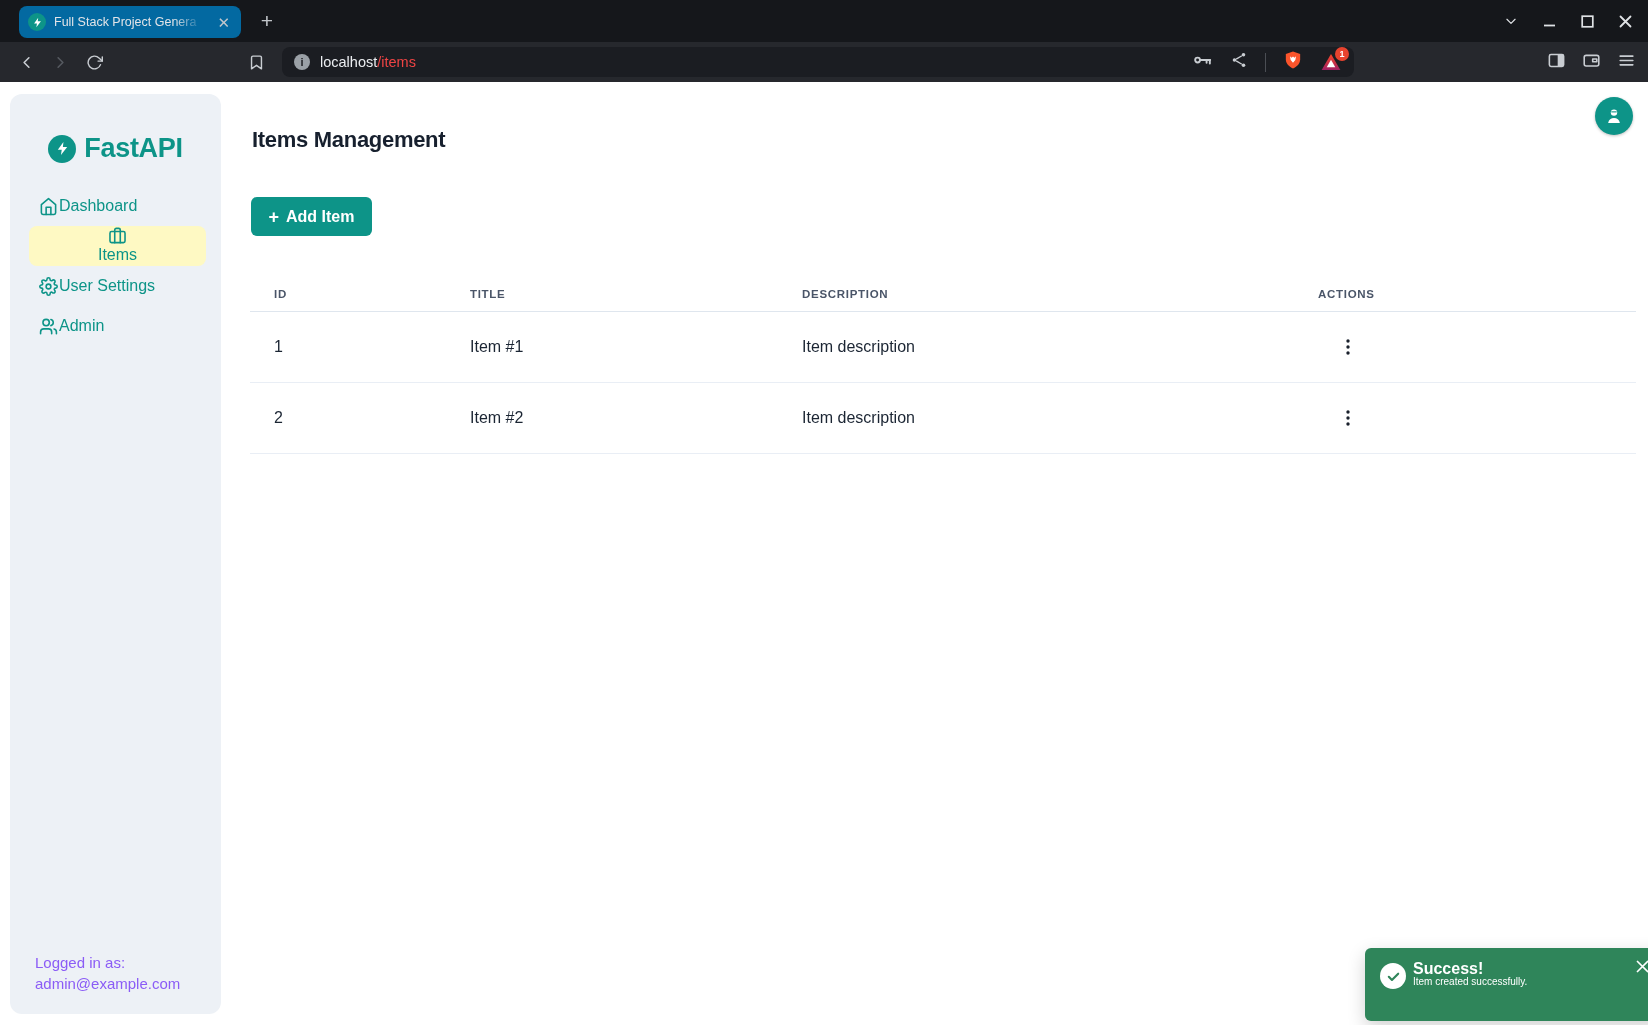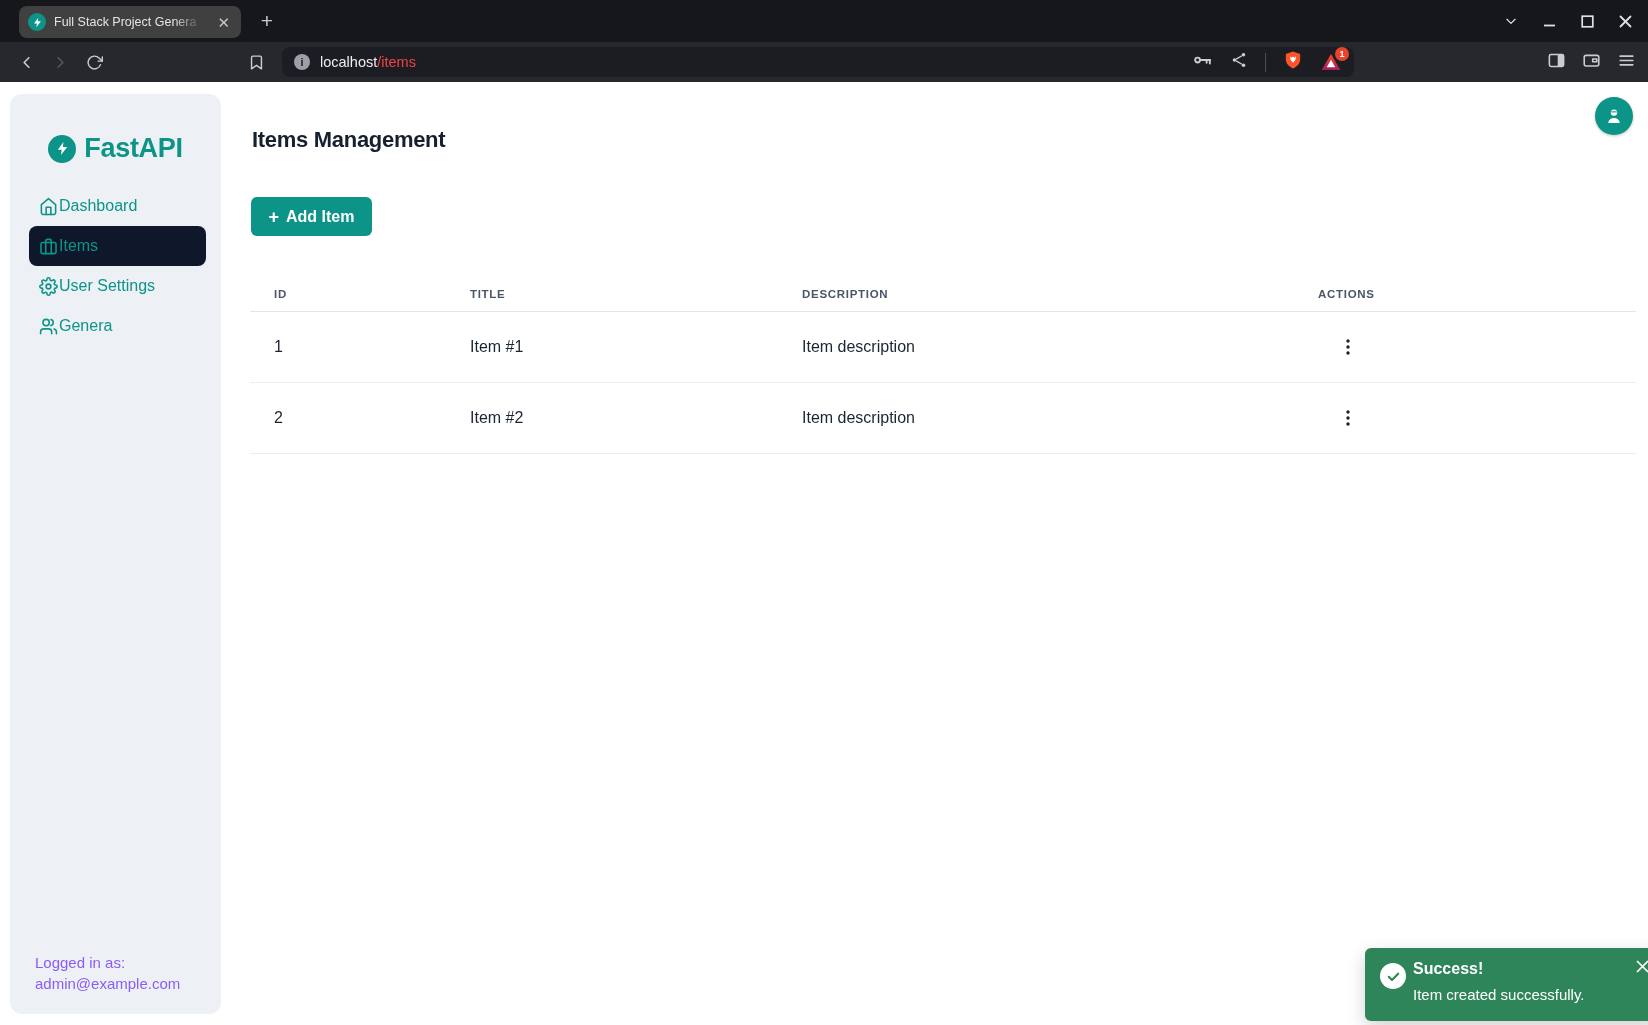--- a/index.html
+++ b/index.html
@@ -2,21 +2,21 @@
 <html><head>
 <meta charset="utf-8">
 <style>
   * { margin:0; padding:0; box-sizing:border-box; }
   html,body { width:1648px; height:1025px; overflow:hidden; }
   body { font-family:"Liberation Sans", sans-serif; background:#fff; }
   .screen { position:relative; width:1648px; height:1025px; overflow:hidden; }
 
   
   .tabbar { position:absolute; top:0; left:0; width:100%; height:42px; background:#15171b; }
-  .tab { position:absolute; left:19px; top:6px; width:222px; height:31px; background:#404040;
+  .tab { position:absolute; left:19px; top:6px; width:222px; height:31px; background:#0369a1;
          border-radius:8px; display:flex; align-items:center; padding:16px 9px; gap:8px; cursor:default; }
   .favicon { width:18px; height:18px; border-radius:50%; background:#0d9488; flex:0 0 18px;
              display:flex; align-items:center; justify-content:center; }
   .tab-title { flex:1; color:#e2e4e8; font-size:12.5px; white-space:nowrap; overflow:hidden;
                -webkit-mask-image:linear-gradient(90deg,#000 78%,transparent 97%);
                mask-image:linear-gradient(90deg,#000 78%,transparent 97%); }
   .tab-close { color:#c2c6cb; font-size:15px; line-height:15px; padding:0 2px; }
   .newtab { position:absolute; left:254px; top:8px; width:26px; height:26px; color:#c2c6cb;
             font-size:21px; display:flex; align-items:center; justify-content:center; border-radius:6px; }
   .win-controls { position:absolute; right:16px; top:0; height:42px; display:flex; align-items:center; gap:25px; }
@@ -46,21 +46,21 @@
 
   .sidebar { position:absolute; left:10px; top:12px; width:211px; height:920px;
              background:#edf1f6; border-radius:12px; }
   .logo { margin-top:39px; display:flex; align-items:center; justify-content:center; gap:8px; }
   .logo-mark { width:28px; height:28px; border-radius:50%; background:#0d9488;
                display:flex; align-items:center; justify-content:center; }
   .logo-text { font-size:27px; font-weight:700; color:#0d9488; letter-spacing:-0.3px; }
   .nav { margin-top:22px; padding:0 15px 0 19px; }
   .nav-item { height:40px; border-radius:8px; display:flex; align-items:center; gap:1px;
               padding:0 10px; color:#0d9488; cursor:pointer; }
-  .nav-item.active { background:#0f172a; }
+  .nav-item.active { background:#fef9c3;flex-direction:column; }
   .nav-label { font-size:16px; }
   .side-footer { position:absolute; left:25px; bottom:20px; font-size:15px; color:#8b5cf6; line-height:21px; }
 
   .page-title { position:absolute; left:252px; top:45px; font-size:22px; font-weight:700;
                 color:#17202e; letter-spacing:-0.3px; }
   .add-btn { position:absolute; left:251px; top:115px; width:121px; height:39px; background:#0d9488;
              border:none; border-radius:6px; color:#fff; font-size:16px; font-weight:700;
              font-family:"Liberation Sans",sans-serif; display:flex; align-items:center;
              justify-content:center; gap:7px; cursor:pointer; }
   .plus-glyph { font-size:18px; font-weight:700; line-height:18px; }
@@ -76,21 +76,21 @@
   .trow { height:71px; border-bottom:1px solid #e9eef5; }
   .td { font-size:16px; color:#1b2533; }
   .kebab-btn { background:none; border:none; margin-left:16px; padding:4px 6px; cursor:pointer; display:inline-flex; }
 
   
   .toast { position:absolute; left:1345px; top:948px; width:298px; height:73px; background:#2f855a;
            border-radius:6px; box-shadow:0 6px 18px rgba(0,0,0,.18); color:#fff;margin-left:20px; }
   .toast-check { position:absolute; left:15px; top:15px; width:26px; height:26px; border-radius:50%;
                  background:#fff; display:flex; align-items:center; justify-content:center; }
   .toast-title { position:absolute; left:48px; top:12px; font-size:16px; font-weight:700; }
-  .toast-msg { position:absolute; left:48px; top:38px; font-size:15px; }
+  .toast-msg { position:absolute; left:48px; top:28px; font-size:10px; }
   .toast-close { position:absolute; right:10px; top:8px; background:none; border:none; padding:4px; cursor:pointer; }
 
   svg.stroke { fill:none; stroke:currentColor; stroke-width:2; stroke-linecap:round; stroke-linejoin:round; }
 </style>
 </head>
 <body>
 
 <div class="screen">
 
   <div class="tabbar">
@@ -252,21 +252,21 @@
             </svg>
           <span class="nav-label">User Settings</span>
         </div>
         <div class="nav-item">
           <svg class="stroke" width="19" height="19" viewBox="0 0 24 24">
               <path d="M16 21v-2a4 4 0 0 0-4-4H6a4 4 0 0 0-4 4v2"></path>
               <circle cx="9" cy="7" r="4"></circle>
               <path d="M22 21v-2a4 4 0 0 0-3-3.87"></path>
               <path d="M15 3.13a4 4 0 0 1 0 7.75"></path>
             </svg>
-          <span class="nav-label">Genera</span>
+          <span class="nav-label">Admin</span>
         </div>
       </nav>
 
       <div class="side-footer">
         <div>Logged in as:</div>
         <div>admin@example.com</div>
       </div>
     </aside>
 
     <h1 class="page-title">Items Management</h1>

